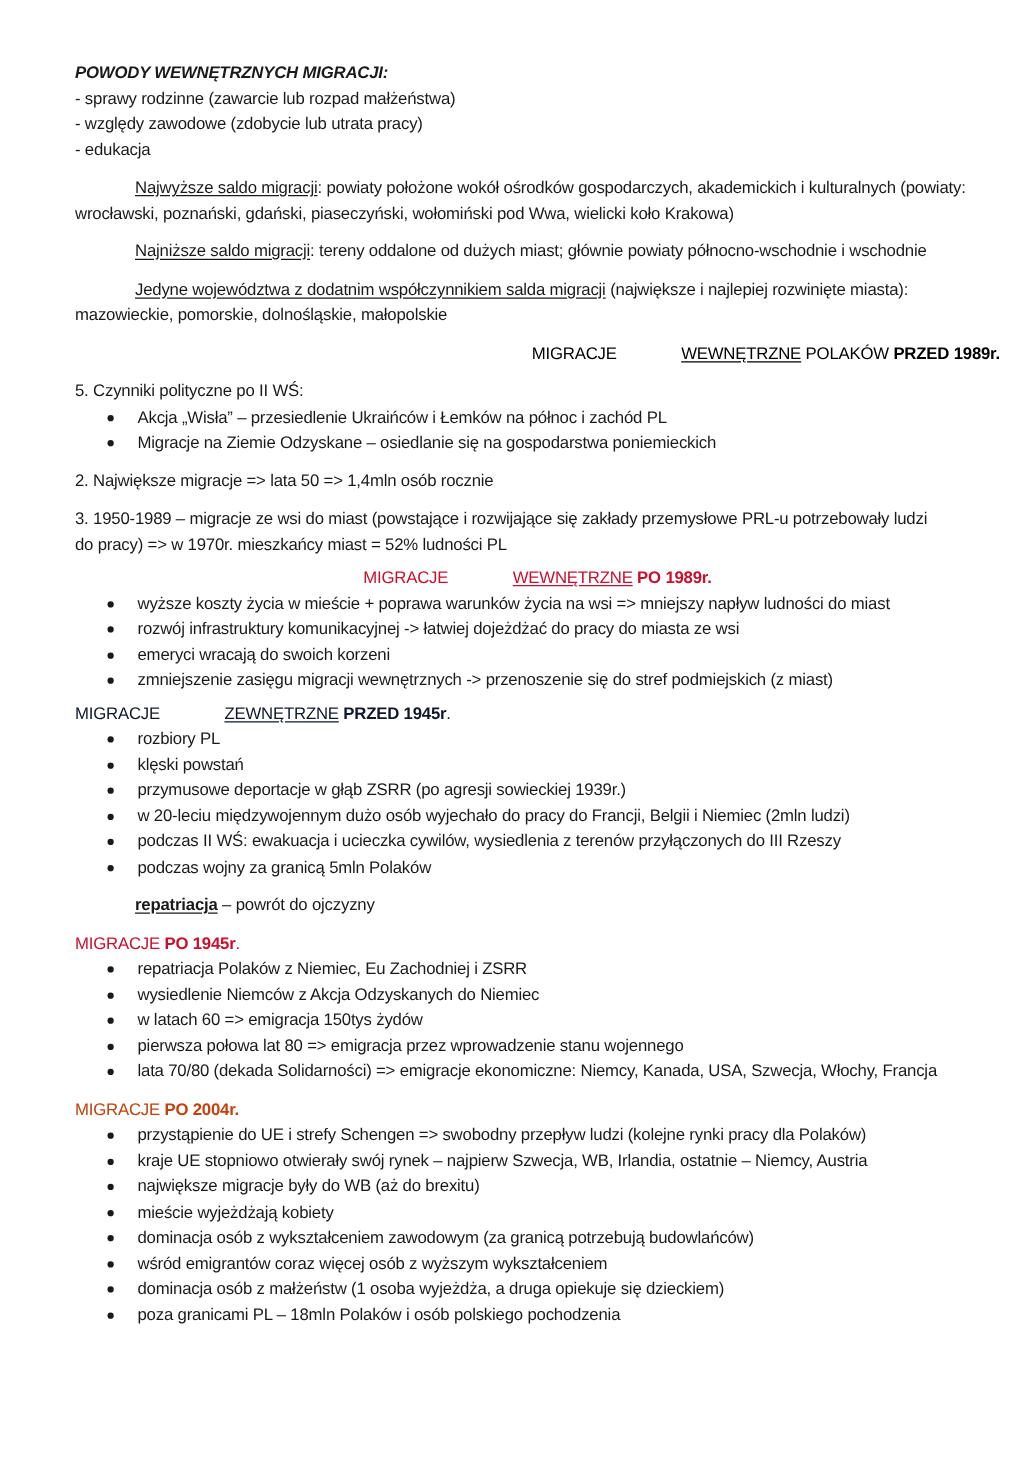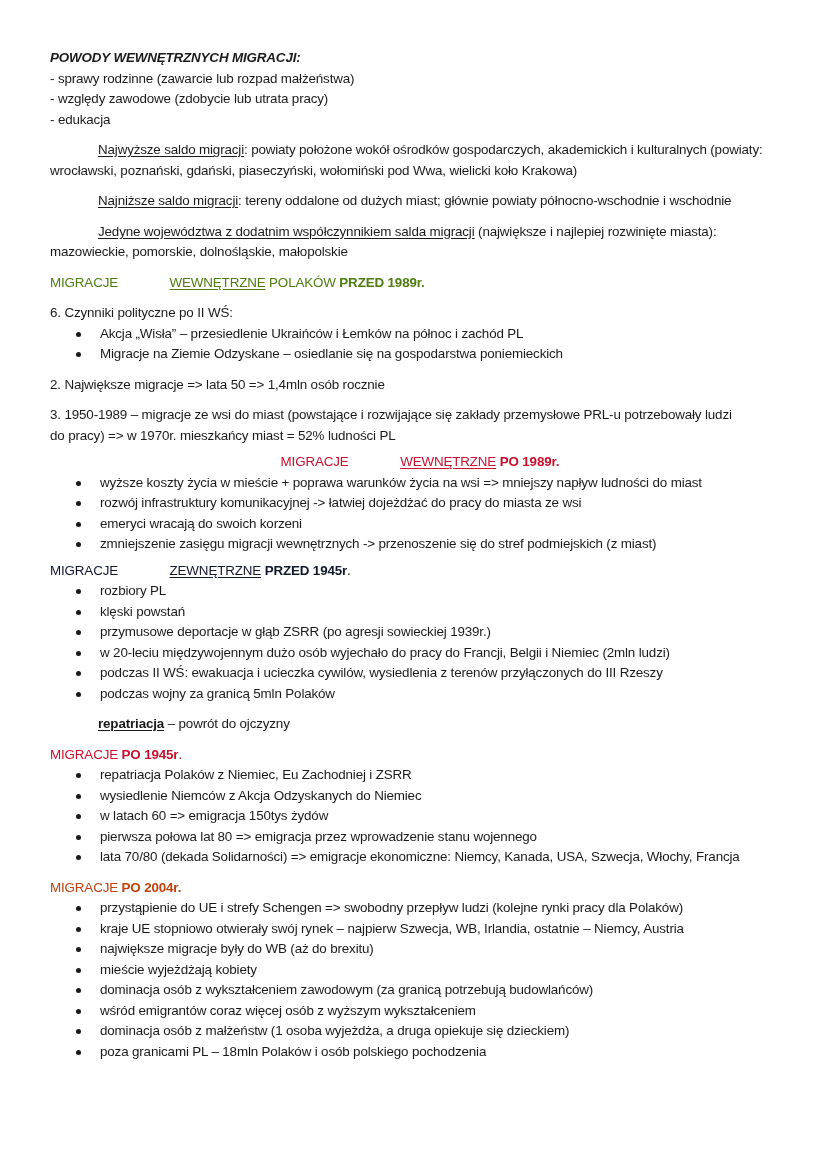--- a/index.html
+++ b/index.html
@@ -12,21 +12,21 @@
       height: 1171px;
       position: relative;
       overflow: hidden;
       font-family: "Liberation Sans", sans-serif;
       color: #1a1a1a;
       font-size: 13.4px;
       letter-spacing: -0.15px;
     }
     .page {
       position: absolute;
-      left: 50px;
+      left: 60px;
       top: 48px;
       width: 740px;
     }
     .line {
       height: 20.5px;
       line-height: 20.5px;
       white-space: nowrap;
     }
     .para { margin-top: 10px; }
     .para-sm { margin-top: 6px; }
@@ -83,24 +83,24 @@
   </div>
 
   <div class="para">
     <div class="line">
       <span class="u">Jedyne województwa z dodatnim współczynnikiem salda migracji</span><span> (największe i najlepiej rozwinięte miasta):</span>
     </div>
     <div class="line">mazowieckie, pomorskie, dolnośląskie, małopolskie</div>
   </div>
 
   <div class="para">
-    <div class="line red" style="color: #4d7c0f;">
+    <div class="line red" style="color: #000000; text-align: right;">
       <span>MIGRACJE </span><span class="u">WEWNĘTRZNE</span><span> POLAKÓW </span><span class="bold">PRZED 1989r.</span>
     </div>
-    <div class="line para">6. Czynniki polityczne po II WŚ:</div>
+    <div class="line para">5. Czynniki polityczne po II WŚ:</div>
     <ul class="bullets">
       <li><span class="dot"></span><span>Akcja „Wisła” – przesiedlenie Ukraińców i Łemków na północ i zachód PL</span></li>
       <li><span class="dot"></span><span>Migracje na Ziemie Odzyskane – osiedlanie się na gospodarstwa poniemieckich</span></li>
     </ul>
     <div class="line para">2. Największe migracje =&gt; lata 50 =&gt; 1,4mln osób rocznie</div>
     <div class="para">
       <div class="line">3. 1950-1989 – migracje ze wsi do miast (powstające i rozwijające się zakłady przemysłowe PRL-u potrzebowały ludzi</div>
       <div class="line">do pracy) =&gt; w 1970r. mieszkańcy miast = 52% ludności PL</div>
     </div>
   </div>

